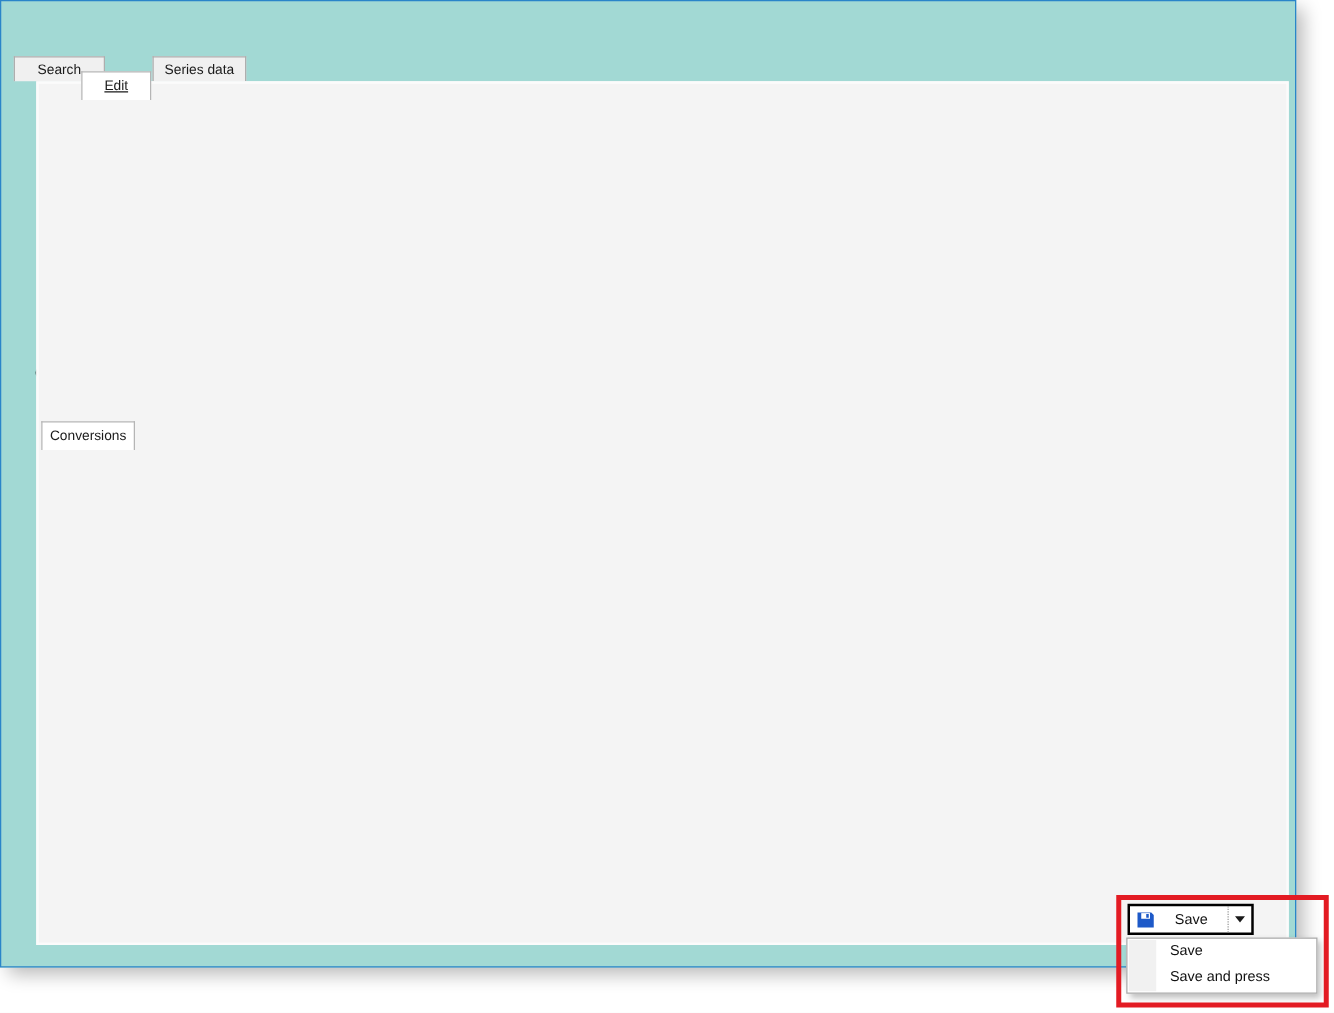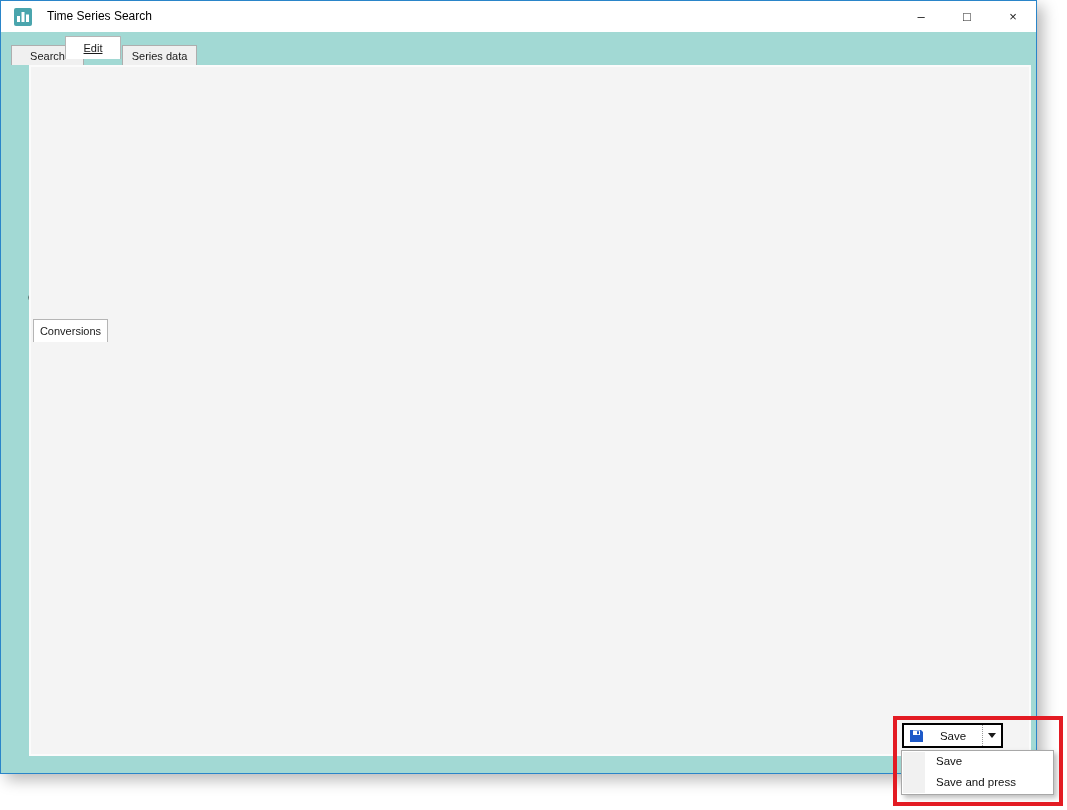--- a/index.html
+++ b/index.html
@@ -93,37 +93,23 @@
 
   .annotation { position:absolute; left:893px; top:716px; width:170px; height:90px;
                 border:4px solid #e31b23; z-index:30; background:transparent; }
 </style>
 </head>
 <body>
 
 <div class="screen">
   <div class="window">
 
-    <div class="titlebar">
-      <svg class="abs" style="left:13px; top:7px;" width="18" height="18" viewBox="0 0 18 18">
-        <rect x="0" y="0" width="18" height="18" rx="2" fill="#4aa5ad"></rect>
-        <rect x="3" y="8" width="3" height="6" fill="#fff"></rect>
-        <rect x="7.5" y="4" width="3" height="10" fill="#fff"></rect>
-        <rect x="12" y="6.5" width="3" height="7.5" fill="#fff"></rect>
-      </svg>
-      <span class="title-text abs" style="left:38px; top:8px;">Time Series Search</span>
-      <div class="win-controls">
-        <div class="win-btn">–</div>
-        <div class="win-btn">□</div>
-        <div class="win-btn">×</div>
-      </div>
-    </div>
 
     <div class="tab" style="left:10px; top:44px; width:73px; height:20px;">Search</div>
-    <div class="tab active" style="left:64px; top:35px; width:56px; height:23px;text-decoration:underline;">Edit</div>
+    <div class="tab active" style="left:64px; top:56px; width:56px; height:23px;text-decoration:underline;">Edit</div>
     <div class="tab" style="left:121px; top:44px; width:75px; height:20px;">Series data</div>
 
     <div class="main-panel"></div>
   </div>
 
   <span class="heading abs" style="left:30px; top:78px;">Time series</span>
 
   <span class="lbl abs" style="left:38px; top:106px;">ID:</span>
   <div class="tbox disabled abs" style="left:115px; top:102px; width:134px; height:22px;"></div>
 
@@ -182,21 +168,21 @@
   <span class="lbl abs" style="left:622px; top:136px;">Archive table:</span>
   <div class="tbox abs" style="left:713px; top:130px; width:221px; height:22px;"></div>
 
   <span class="heading abs" style="left:30px; top:261px;">Advanced</span>
   <span class="circle-icon abs" style="left:91px; top:260px;">
     <span class="chev2"></span>
   </span>
 
   <span class="heading abs" style="left:28px; top:291px;">Categories</span>
 
-  <div class="tab active" style="left:33px; top:319px; width:75px; height:23px; z-index:2;">Conversions</div>
+  <div class="tab active" style="left:33px; top:337px; width:75px; height:23px; z-index:2;">Conversions</div>
   <div class="tab" style="left:109px; top:321px; width:67px; height:20px;">Attributes</div>
 
   <div class="cat-page"></div>
 
   <span class="lbl abs" style="left:40px; top:348px;">Multiple Selection: press Ctrl</span>
 
   <div class="listbox" style="left:38px; top:362px; width:410px; height:331px;">
 
   <div class="item"></div>
       <div class="item">Stammdaten-Test-6</div>

